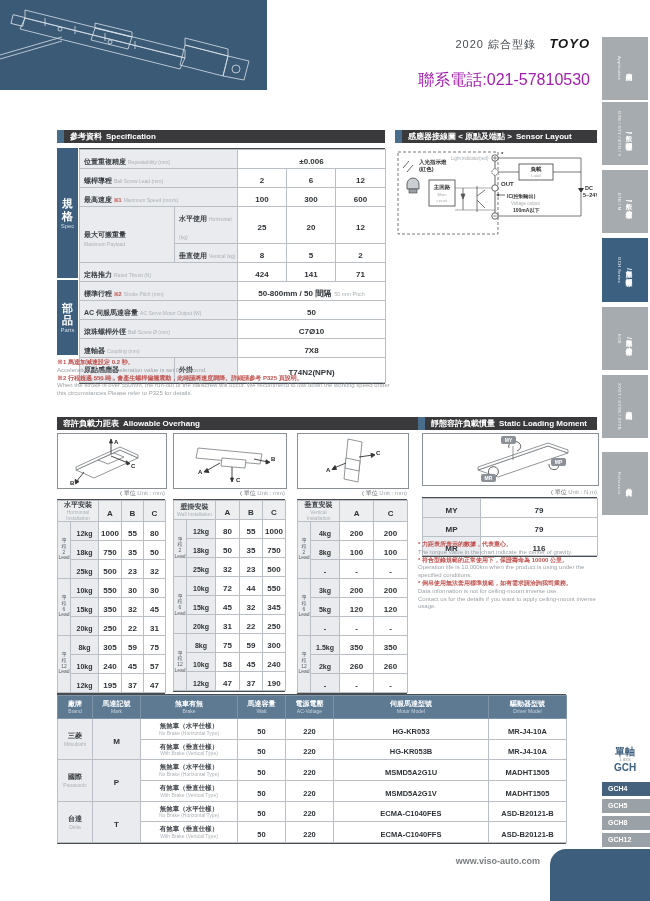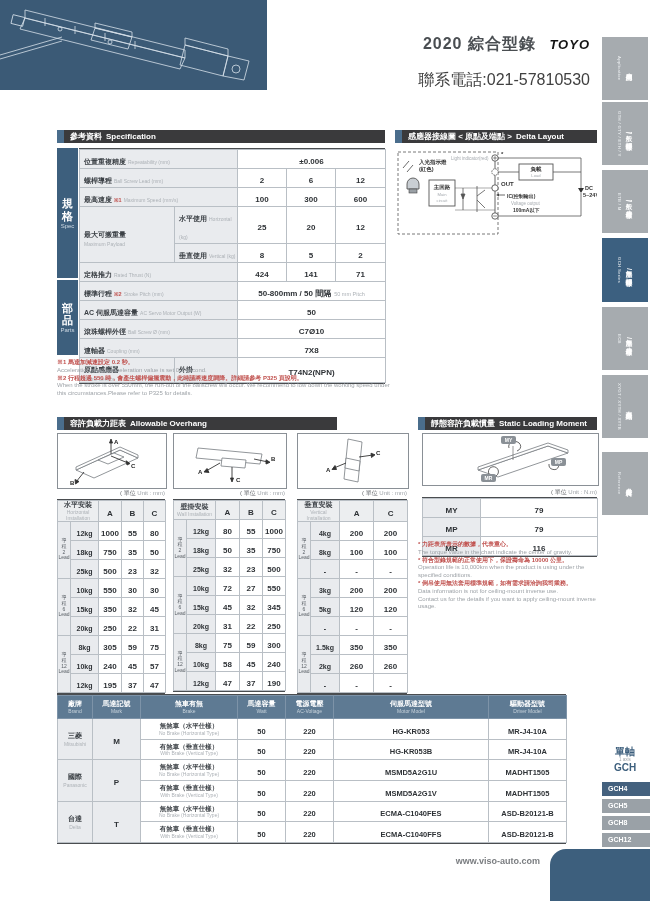--- a/index.html
+++ b/index.html
@@ -3,23 +3,23 @@
 <meta charset="utf-8">
 <style>
   html,body{margin:0;padding:0;background:#fff;}
   .page{position:relative;width:650px;height:901px;background:#fff;overflow:hidden;
         font-family:"Liberation Sans",sans-serif;-webkit-font-smoothing:antialiased;}
   .abs{position:absolute;}
 
   
   .hero{left:0;top:0;width:267px;height:90px;background:#3b5a76;}
   .catline{left:370px;top:34px;width:220px;text-align:right;white-space:nowrap;}
-  .catline .cat{font-size:16px;font-weight:bold;color:#4a4e52;letter-spacing:1px;}
+  .catline .cat{font-size:11px;font-weight:normal;color:#4a4e52;letter-spacing:1px;}
   .catline .logo{font-size:13px;font-weight:900;font-style:italic;color:#141414;margin-left:9px;letter-spacing:1px;}
-  .phone{left:370px;top:70px;width:220px;text-align:right;font-size:16px;color:#404040;}
+  .phone{left:370px;top:70px;width:220px;text-align:right;font-size:16px;color:#a21caf;}
 
   
   .sec{display:flex;height:13px;}
   .sec .sq{width:7px;background:#4a6d8c;}
   .sec .bar{flex:1;background:#3a3a3c;color:#fff;font-weight:bold;font-size:8px;line-height:13px;padding-left:6px;white-space:nowrap;overflow:hidden;}
   .sec .bar .en{margin-left:4px;}
 
   
   .tframe{border-top:1px solid #4a4d50;border-bottom:1px solid #4a4d50;background:#fff;}
   table.dt{border-collapse:collapse;table-layout:fixed;width:100%;}
@@ -237,21 +237,21 @@
   <div class="abs notes" style="left:57px;top:359px;width:335px;">
       <div class="rn">※1 馬達加減速設定 0.2 秒。</div>
       <div class="gn">Acceleration and deacceleration value is set 0.2 second.</div>
       <div class="rn">※2 行程超過 550 時，會產生螺桿偏擺震動，此時請將速度調降。詳細請參考 P325 頁說明。</div>
       <div class="gn">When the stroke is over 550mm, the run-out of the ballscrew will occur. We recommend to low down the working speed under</div>
       <div class="gn">this circumstances.Please refer to P325 for details.</div>
     </div>
 
   <div class="abs sec" style="left:395px;top:130px;width:202px;">
     <div class="sq"></div>
-    <div class="bar"><span>感應器接線圖 &lt; 原點及端點 &gt;</span><span class="en">Delta Layout</span></div>
+    <div class="bar"><span>感應器接線圖 &lt; 原點及端點 &gt;</span><span class="en">Sensor Layout</span></div>
   </div>
 
   <div class="abs" style="left:395px;top:146px;width:202px;height:96px;">
     <svg width="202" height="96" viewBox="0 0 202 96">
       <rect x="3" y="6" width="100" height="82" fill="none" stroke="#555" stroke-width="0.8" stroke-dasharray="3,2"></rect>
       <line x1="8" y1="22" x2="14" y2="15" stroke="#444" stroke-width="0.8"></line>
       <line x1="12" y1="26" x2="18" y2="19" stroke="#444" stroke-width="0.8"></line>
       <path d="M12,38 a6,6 0 1 1 12,0 v5 h-12 z" fill="#c9ced3" stroke="#444" stroke-width="0.8"></path>
       <rect x="14" y="43" width="8" height="4" fill="#9aa0a5" stroke="#444" stroke-width="0.6"></rect>
       <text x="24" y="18" font-size="5.5" font-weight="bold" fill="#333">入光指示燈</text>
@@ -293,21 +293,21 @@
       <text x="188" y="51" font-size="5.5" font-weight="bold" fill="#333">5~24V</text>
       <text x="106" y="40" font-size="6" font-weight="bold" fill="#333">OUT</text>
       <line x1="104" y1="49" x2="110" y2="49" stroke="#444" stroke-width="0.8"></line>
       <polygon points="104,47.5 104,50.5 101,49" fill="#444"></polygon>
       <text x="112" y="52" font-size="5" font-weight="bold" fill="#333">IC(控制輸出)</text>
       <text x="116" y="59" font-size="4.5" fill="#a6abb0">Voltage output</text>
       <text x="118" y="66" font-size="5" font-weight="bold" fill="#333">100mA以下</text>
     </svg>
   </div>
 
-  <div class="abs sec" style="left:57px;top:417px;width:280px;">
+  <div class="abs sec" style="left:57px;top:417px;width:396px;flex-direction:column;">
     <div class="sq"></div>
     <div class="bar"><span>容許負載力距表</span><span class="en">Allowable Overhang</span></div>
   </div>
 
   <div class="abs dbox" style="left:57px;top:433px;width:108px;height:54px;">
     <svg width="106" height="52" viewBox="0 0 106 52">
       <g stroke="#767b80" stroke-width="0.8" fill="#fff">
         <polygon points="18,36 62,16 80,24 36,44"></polygon>
         <polygon points="18,33 62,13 80,21 80,24 62,16 18,36"></polygon>
         <polygon points="40,26 56,19 66,23 50,30"></polygon>
@@ -504,21 +504,21 @@
           </tr>
           <tr>
             <td rowspan="3" class="leadcell">
               <div class="stk">導</div>
               <div class="stk">程</div>
               <div class="stk">6</div>
               <div class="stk">Lead</div>
             </td>
             <td class="kg"><span class="t">10kg</span></td>
             <td class="val"><span class="t">72</span></td>
-            <td class="val"><span class="t">27</span></td>
+            <td class="val"><span class="t">44</span></td>
             <td class="val"><span class="t">550</span></td>
           </tr>
           <tr>
             <td class="kg"><span class="t">15kg</span></td>
             <td class="val"><span class="t">45</span></td>
             <td class="val"><span class="t">32</span></td>
             <td class="val"><span class="t">345</span></td>
           </tr>
           <tr>
             <td class="kg"><span class="t">20kg</span></td>

